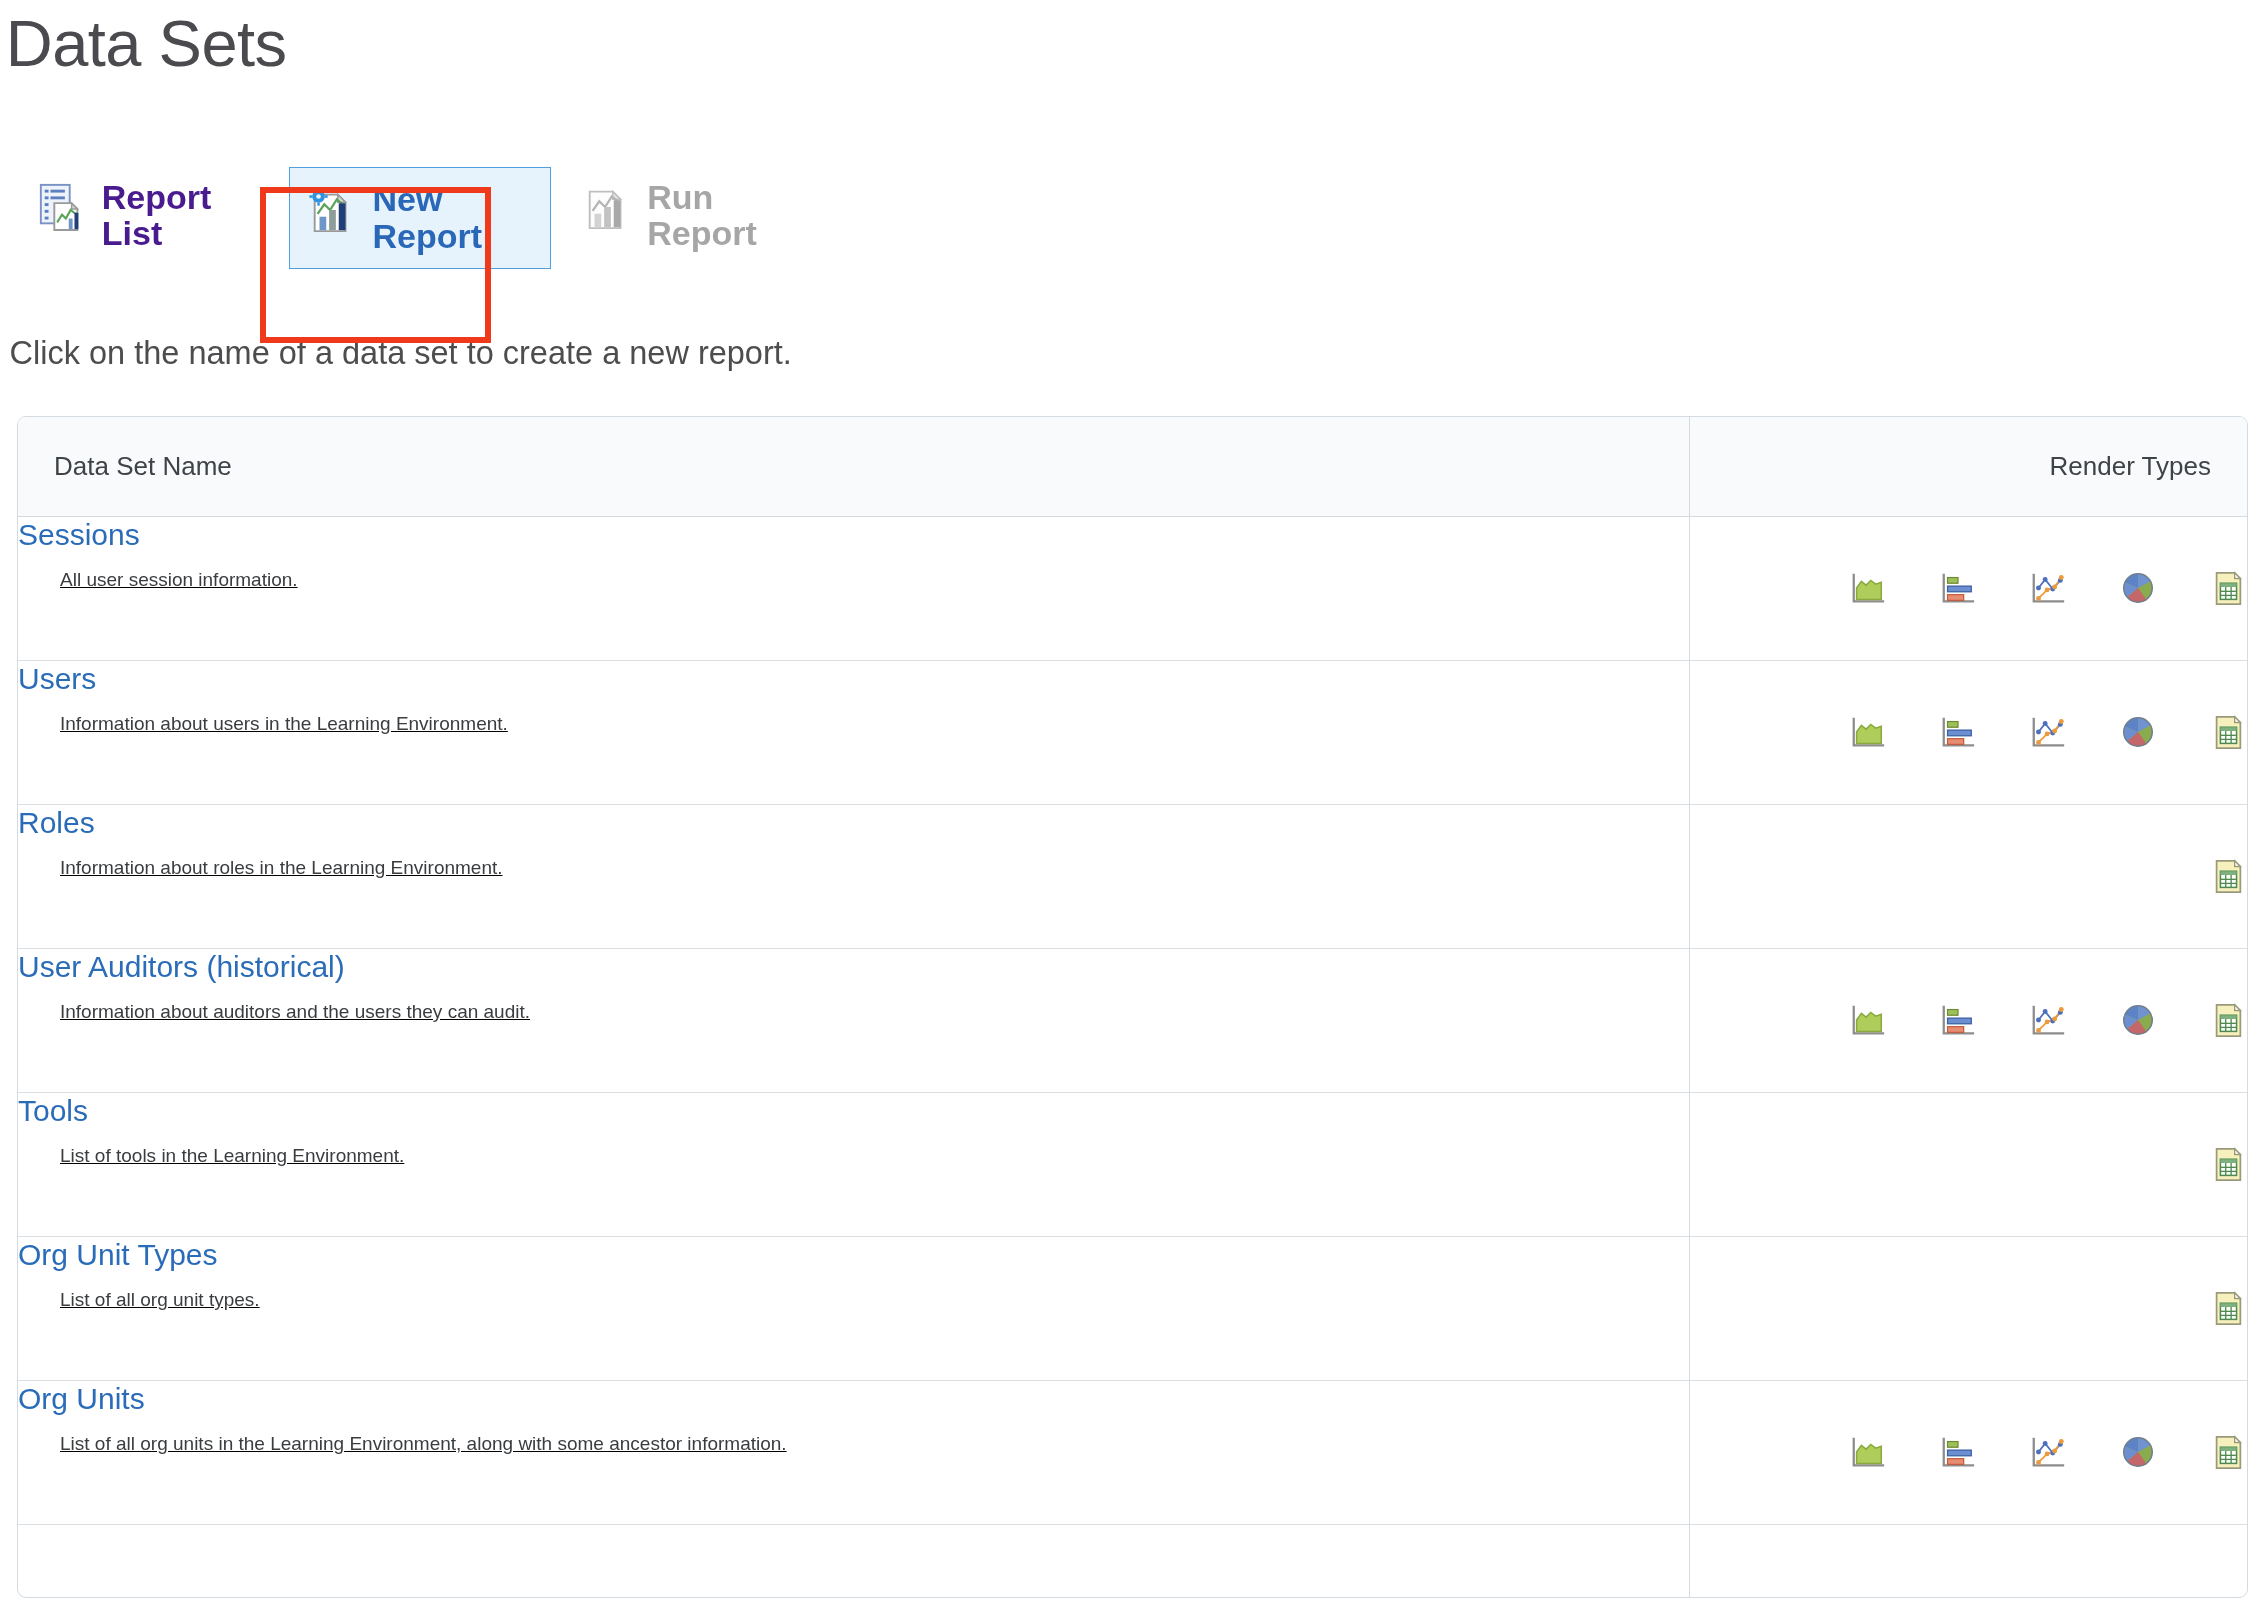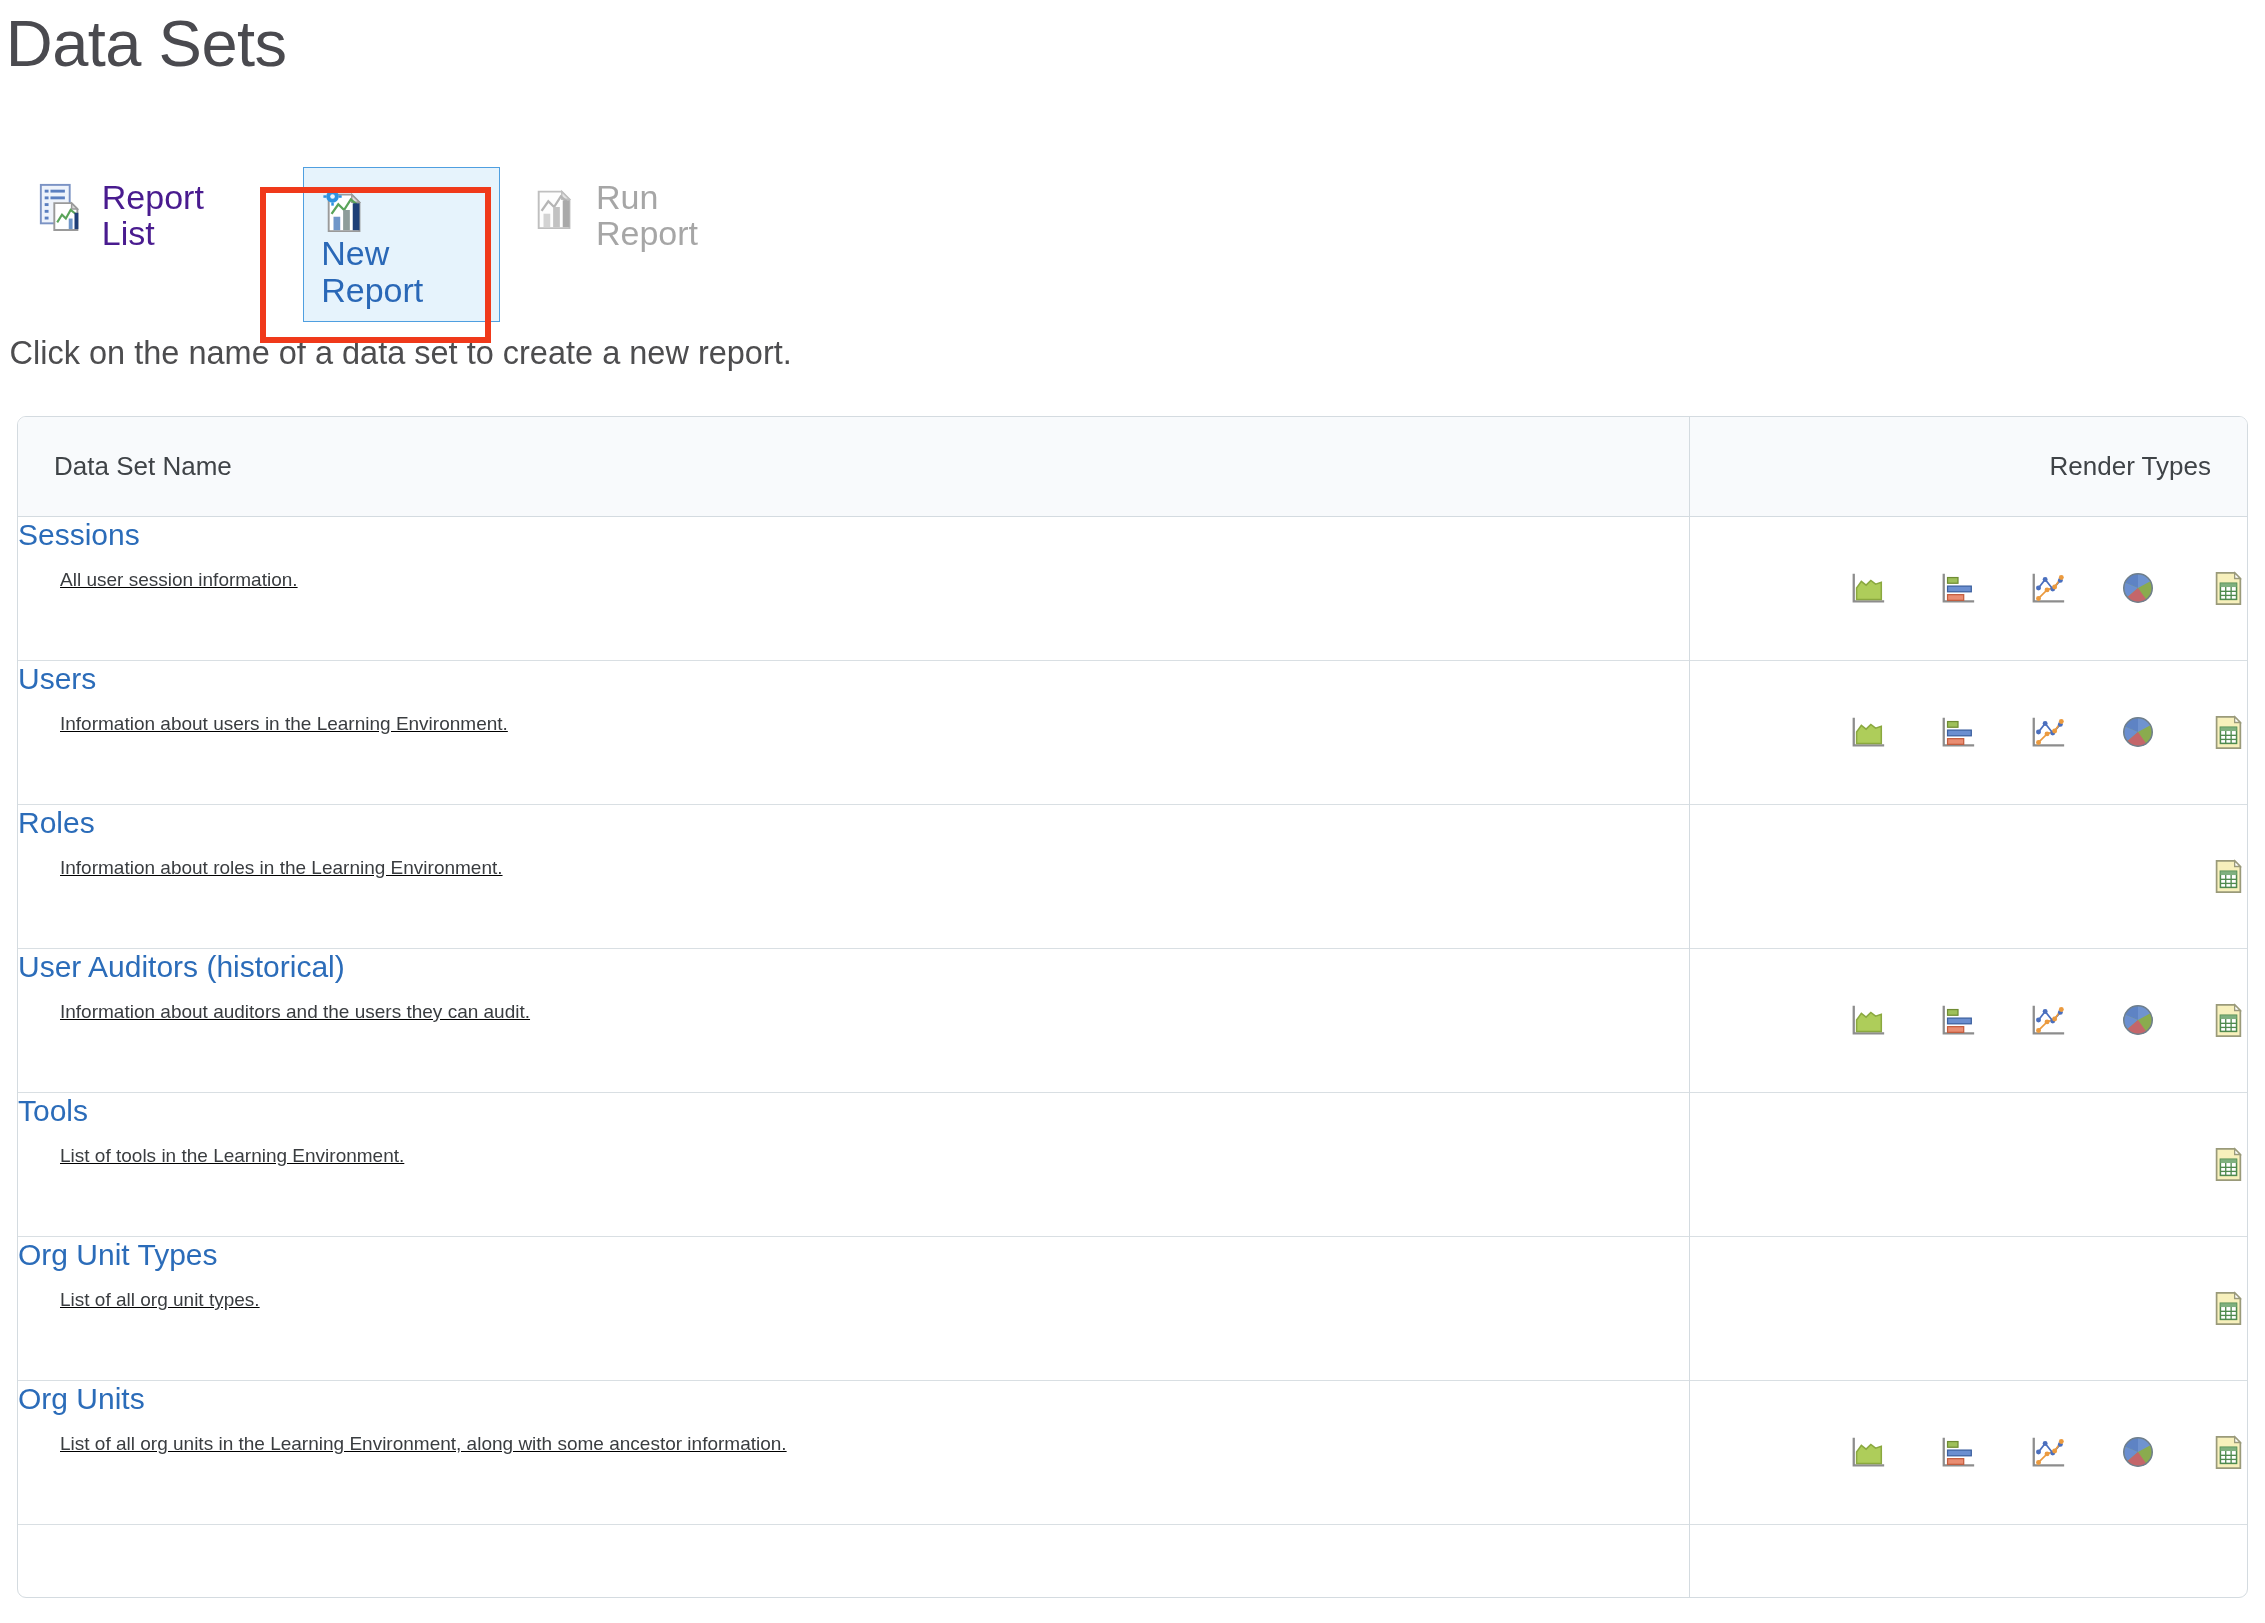--- a/index.html
+++ b/index.html
@@ -46,34 +46,33 @@
     position: relative;
   }
   .tool-item .tool-icon {
     width: 50px; height: 50px;
     flex: 0 0 50px;
     margin-top: 3.8px;
     margin-right: 15.3px;
   }
   .tool-item .tool-label {
     font-size: 34px;
-    font-weight: normal;
+    font-weight: bold;
     line-height: 1.07;
     width: 143px;
     white-space: pre-line;
   }
   .tool-report-list .tool-label { color: #491b8f; }
 
   .tool-new-report {
     background: #e6f3fc;
     border: 1.9px solid #4f9fe0;
     padding: 13.4px 25px 13.4px 17px;
     margin-right: 19px;
-    margin-left: 24px;
-    flex-direction: column;
+    margin-left: 10px;
   }
   .tool-new-report .tool-label { color: #2a68b7; width: 153px; }
   .highlight-box {
     position: absolute;
     left: 260px;
     top: 187px;
     width: 231px;
     height: 156px;
     border: 6.7px solid #f0391a;
     pointer-events: none;

